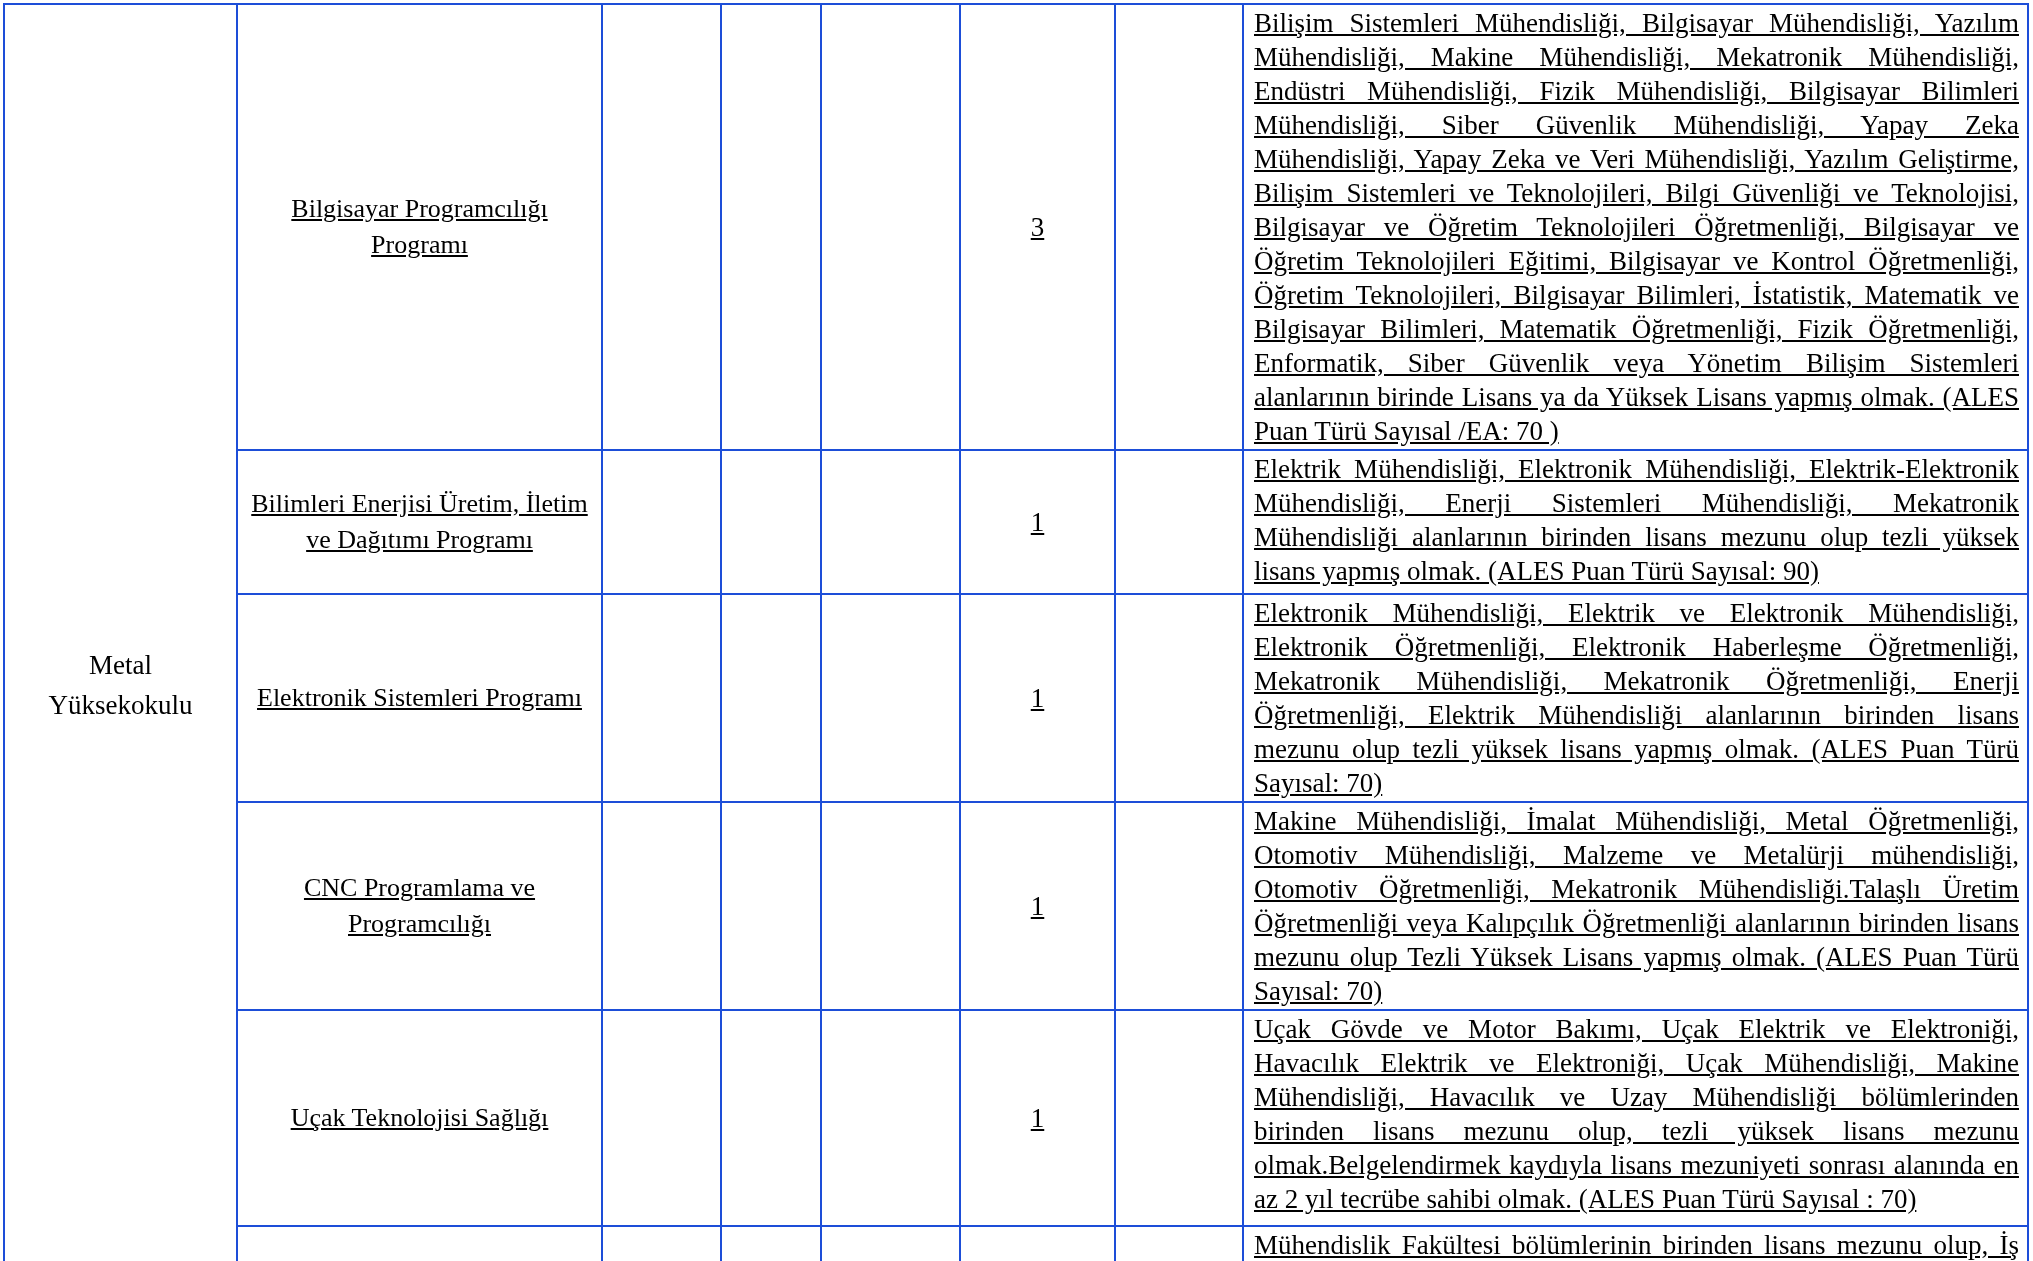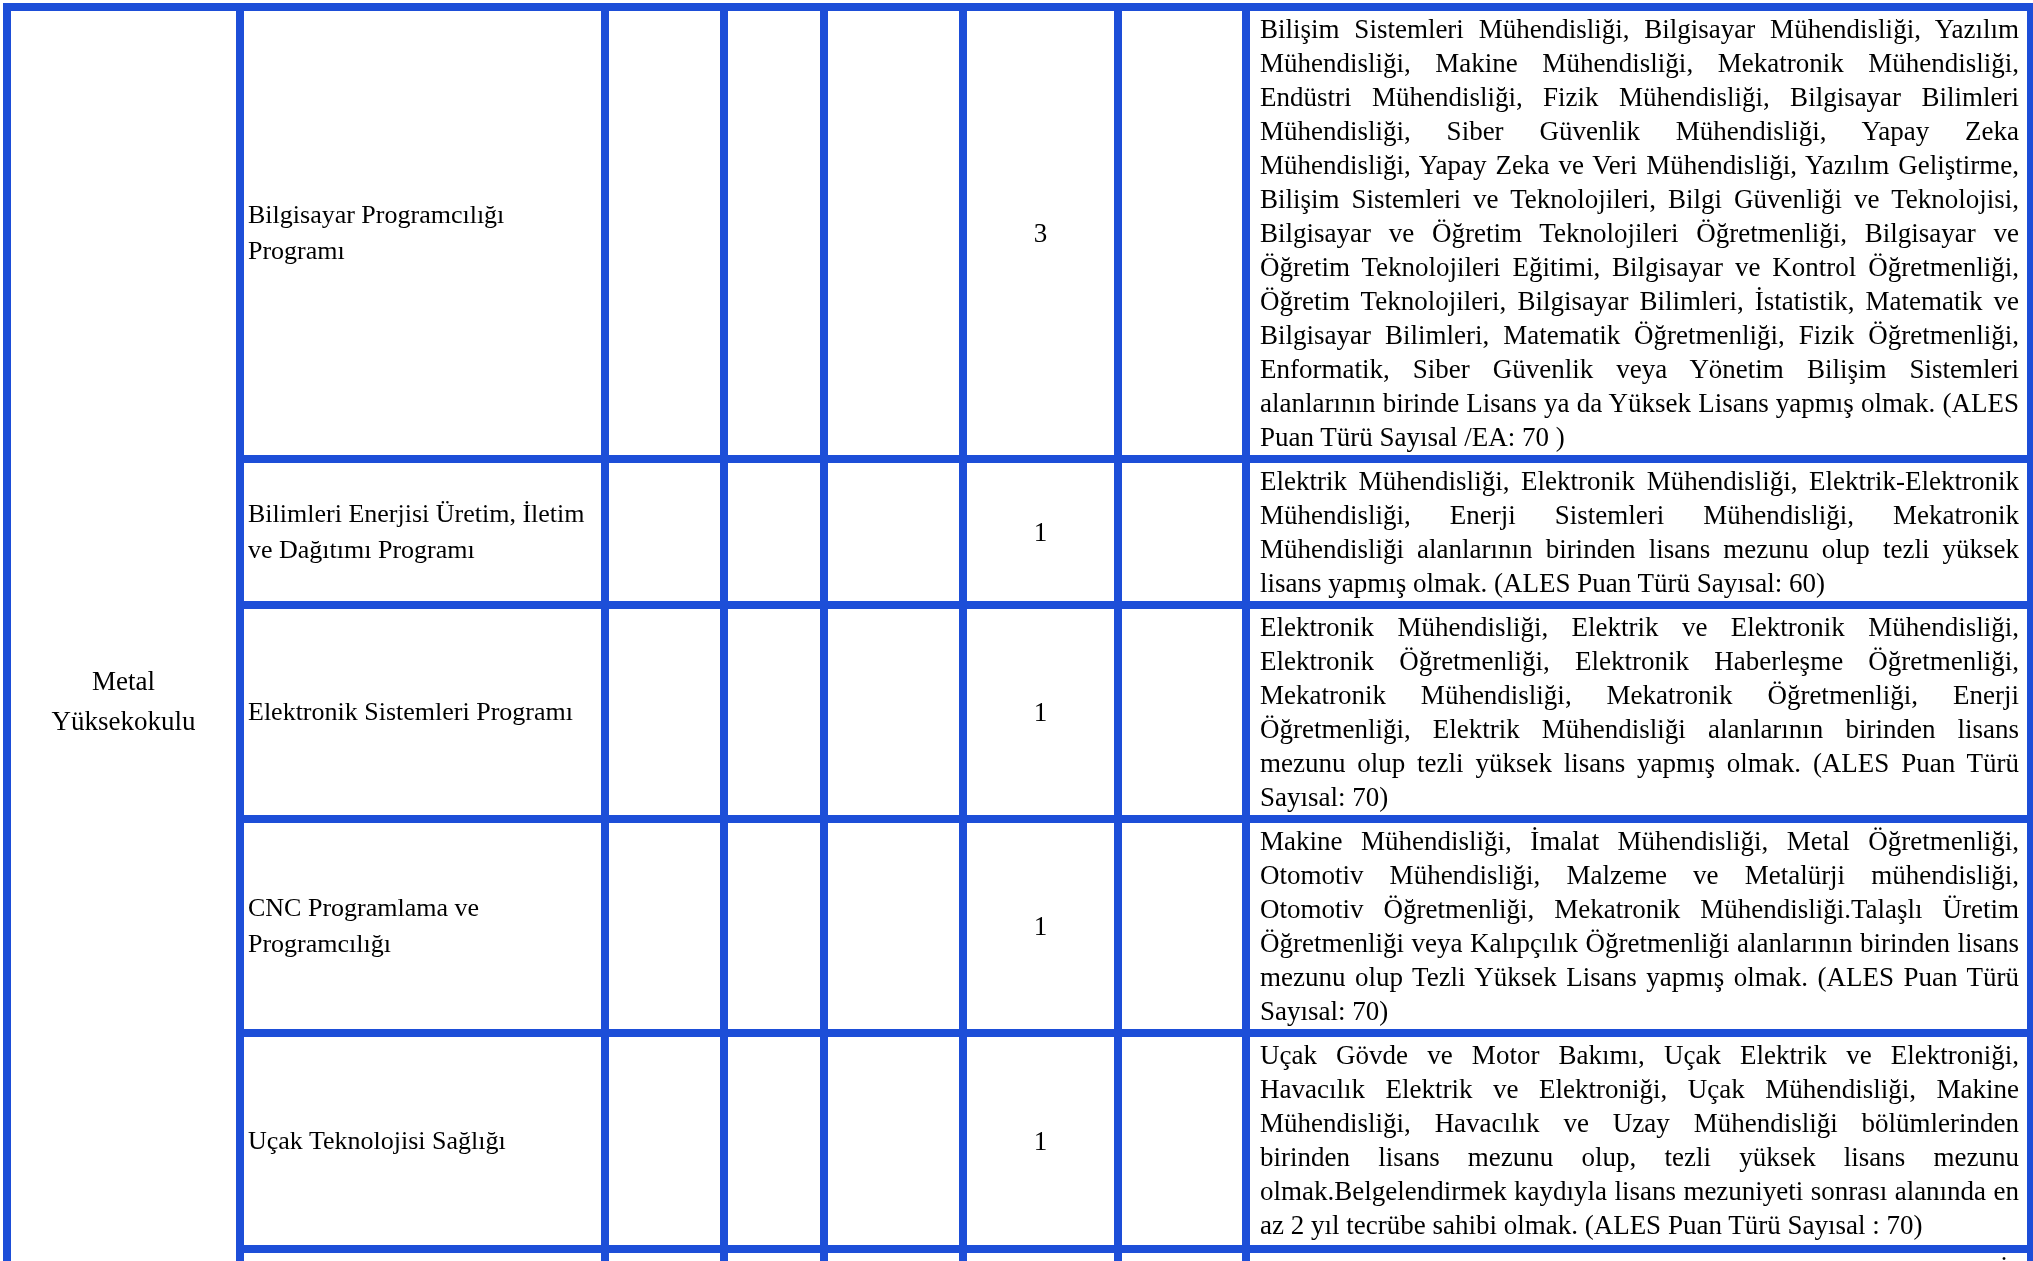--- a/index.html
+++ b/index.html
@@ -18,32 +18,33 @@
   }
   table.positions {
     position: absolute;
     left: 3px;
     top: 3px;
     width: 2026px;
     border-collapse: collapse;
     table-layout: fixed;
   }
   table.positions td {
-    border: 8px solid #1d4ed8;
+    border: 2px solid #1d4ed8;
     overflow: hidden;
+    text-decoration: underline;
   }
   td.faculty-cell {
     text-align: center;
     vertical-align: middle;
     font-size: 27px;
     line-height: 40px;
     padding: 2px;
   }
   td.program-cell {
-    text-align: left;
+    text-align: center;
     vertical-align: middle;
     font-size: 26px;
     line-height: 36px;
     padding: 0 4px;
   }
   td.empty-cell {
     background: #ffffff;
   }
   td.count-cell {
     text-align: center;
@@ -92,21 +93,21 @@
       <td class="requirements-cell">Bilişim Sistemleri Mühendisliği, Bilgisayar Mühendisliği, Yazılım Mühendisliği, Makine Mühendisliği, Mekatronik Mühendisliği, Endüstri Mühendisliği, Fizik Mühendisliği, Bilgisayar Bilimleri Mühendisliği, Siber Güvenlik Mühendisliği, Yapay Zeka Mühendisliği, Yapay Zeka ve Veri Mühendisliği, Yazılım Geliştirme, Bilişim Sistemleri ve Teknolojileri, Bilgi Güvenliği ve Teknolojisi, Bilgisayar ve Öğretim Teknolojileri Öğretmenliği, Bilgisayar ve Öğretim Teknolojileri Eğitimi, Bilgisayar ve Kontrol Öğretmenliği, Öğretim Teknolojileri, Bilgisayar Bilimleri, İstatistik, Matematik ve Bilgisayar Bilimleri, Matematik Öğretmenliği, Fizik Öğretmenliği, Enformatik, Siber Güvenlik veya Yönetim Bilişim Sistemleri alanlarının birinde Lisans ya da Yüksek Lisans yapmış olmak. (ALES Puan Türü Sayısal /EA: 70 )</td>
     </tr>
 
     <tr style="height:144px;">
       <td class="program-cell">Bilimleri Enerjisi Üretim, İletim ve Dağıtımı Programı</td>
       <td class="empty-cell"></td>
       <td class="empty-cell"></td>
       <td class="empty-cell"></td>
       <td class="count-cell">1</td>
       <td class="empty-cell"></td>
-      <td class="requirements-cell">Elektrik Mühendisliği, Elektronik Mühendisliği, Elektrik-Elektronik Mühendisliği, Enerji Sistemleri Mühendisliği, Mekatronik Mühendisliği alanlarının birinden lisans mezunu olup tezli yüksek lisans yapmış olmak. (ALES Puan Türü Sayısal: 60)</td>
+      <td class="requirements-cell">Elektrik Mühendisliği, Elektronik Mühendisliği, Elektrik-Elektronik Mühendisliği, Enerji Sistemleri Mühendisliği, Mekatronik Mühendisliği alanlarının birinden lisans mezunu olup tezli yüksek lisans yapmış olmak. (ALES Puan Türü Sayısal: 90)</td>
     </tr>
 
     <tr style="height:168px;">
       <td class="program-cell">Elektronik Sistemleri Programı</td>
       <td class="empty-cell"></td>
       <td class="empty-cell"></td>
       <td class="empty-cell"></td>
       <td class="count-cell">1</td>
       <td class="empty-cell"></td>
       <td class="requirements-cell">Elektronik Mühendisliği, Elektrik ve Elektronik Mühendisliği, Elektronik Öğretmenliği, Elektronik Haberleşme Öğretmenliği, Mekatronik Mühendisliği, Mekatronik Öğretmenliği, Enerji Öğretmenliği, Elektrik Mühendisliği alanlarının birinden lisans mezunu olup tezli yüksek lisans yapmış olmak. (ALES Puan Türü Sayısal: 70)</td>

